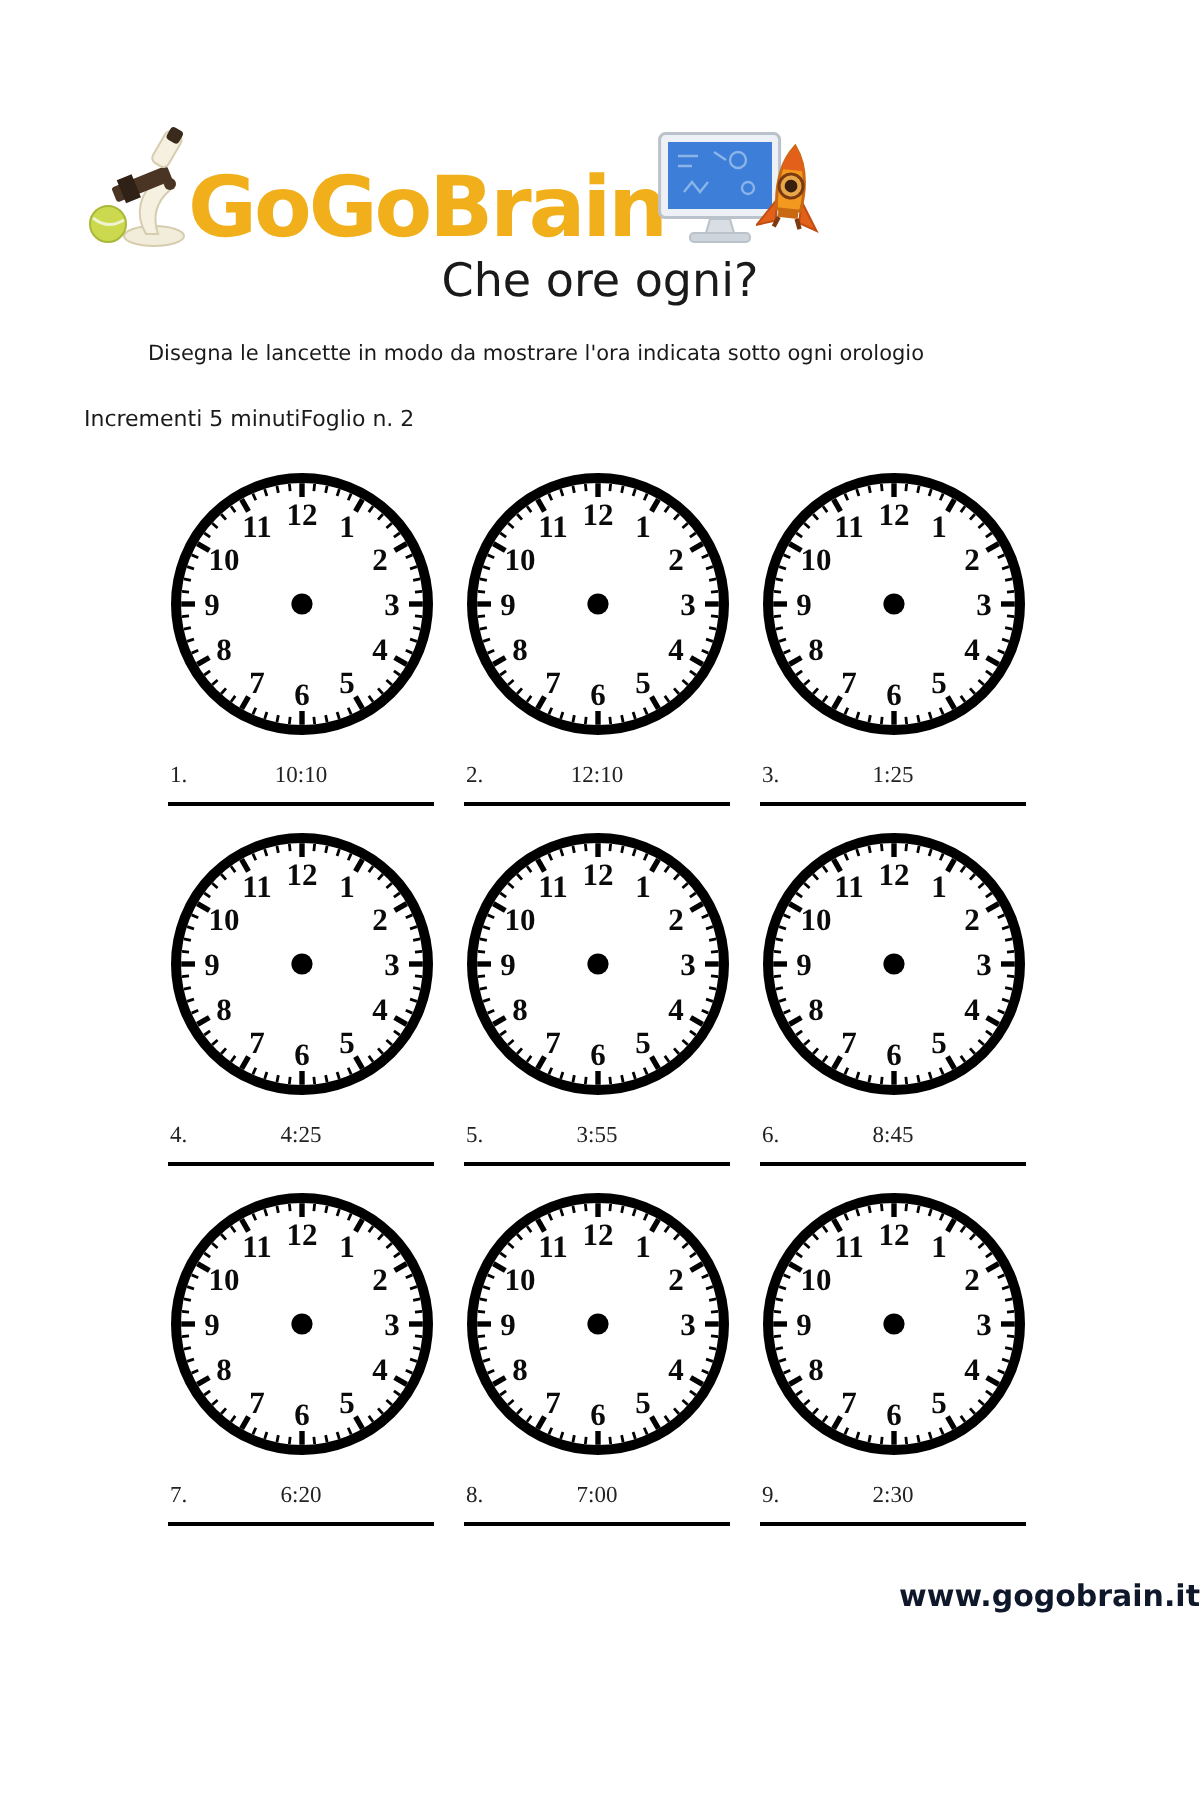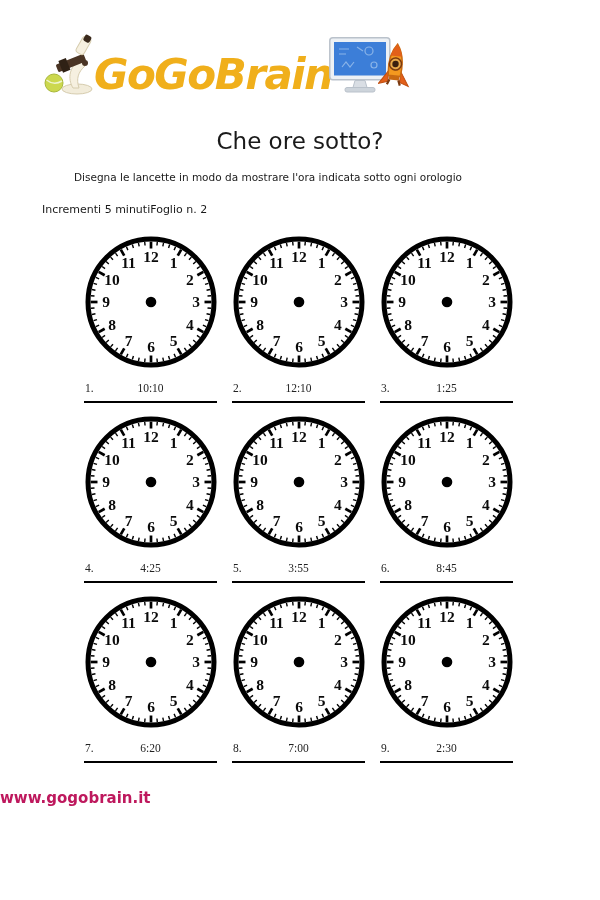--- a/index.html
+++ b/index.html
@@ -1,20 +1,20 @@
 <!DOCTYPE html>
 <html><head>
 <meta charset="utf-8">
 <style>
   html, body { margin:0; padding:0; }
   body {
     width:600px; height:900px; background:#ffffff; position:relative;
     overflow:hidden; font-family:"DejaVu Sans", sans-serif; color:#1a1a1a;
   }
-  .logo { position:absolute; top:33px; left:44px; display:flex; align-items:flex-end;font-style:italic; }
+  .logo { position:absolute; top:62px; left:44px; display:flex; align-items:flex-end; }
   .logo .micro { margin-right:-6px; margin-bottom:0; }
   .logo-text {
     font-size:42px; font-weight:bold; color:#F0AF1B; letter-spacing:-1.5px;
     line-height:1; padding-bottom:3px;
   }
   .logo .monitor { margin-left:-4px; margin-bottom:2px; }
   .logo .rocket { margin-left:-13px; margin-bottom:0; }
 
   .title {
     position:absolute; top:128px; left:0; width:600px; text-align:center;
@@ -38,22 +38,22 @@
   .clock { display:block; margin:0 auto; }
   .label {
     margin-top:13px; height:20px; border-bottom:2px solid #000;
     position:relative; font-family:"Liberation Serif", serif;
     font-size:11.5px; color:#222;
   }
   .idx { position:absolute; left:1px; top:1px; }
   .time { display:block; text-align:center; padding-top:1px; }
 
   .footer {
-    position:absolute; top:789px; left:0; width:600px; text-align:left;
-    font-weight:bold; font-size:15px; color:#be185d;
+    position:absolute; top:789px; left:0; width:600px; text-align:right;
+    font-weight:bold; font-size:15px; color:#0f172a;
   }
 </style>
 </head>
 <body>
 
 <div class="logo">
   <span class="micro">
     <svg width="56" height="62" viewBox="0 0 56 62">
       <ellipse cx="33" cy="56" rx="15" ry="5" fill="#f2ecda" stroke="#d6ccae"></ellipse>
       <path d="M29 55 C23 45 26 34 35 27 L41 33 C34 39 32 46 35 55 Z" fill="#f6f0e0" stroke="#d6ccae"></path>
@@ -95,21 +95,21 @@
         <path d="M17 1 C20 5 22 9 22.6 13 L11.4 13 C12 9 14 5 17 1 Z" fill="#e2601a"></path>
         <circle cx="17" cy="21" r="6" fill="#e8a84a" stroke="#7c3a10" stroke-width="1.5"></circle>
         <circle cx="17" cy="21" r="3.2" fill="#3a1e0e"></circle>
         <rect x="12" y="33" width="10" height="4" fill="#c96a12"></rect>
         <path d="M12.5 37 l-2 5 M21.5 37 l2 5" stroke="#7c3a10" stroke-width="2.2"></path>
       </g>
     </svg>
   </span>
 </div>
 
-<div class="title">Che ore sotto?</div>
+<div class="title">Che ore ogni?</div>
 <div class="subtitle">Disegna le lancette in modo da mostrare l'ora indicata sotto ogni orologio</div>
 <div class="meta">
   <span>Incrementi 5 minuti</span>
   <span>Foglio n. 2</span>
 </div>
 
 <div class="grid">
   <div class="cell">
     <svg class="clock" width="132" height="132" viewBox="0 0 132 132">
         <circle cx="66" cy="66" r="63" fill="#fff" stroke="#000" stroke-width="5"></circle>

